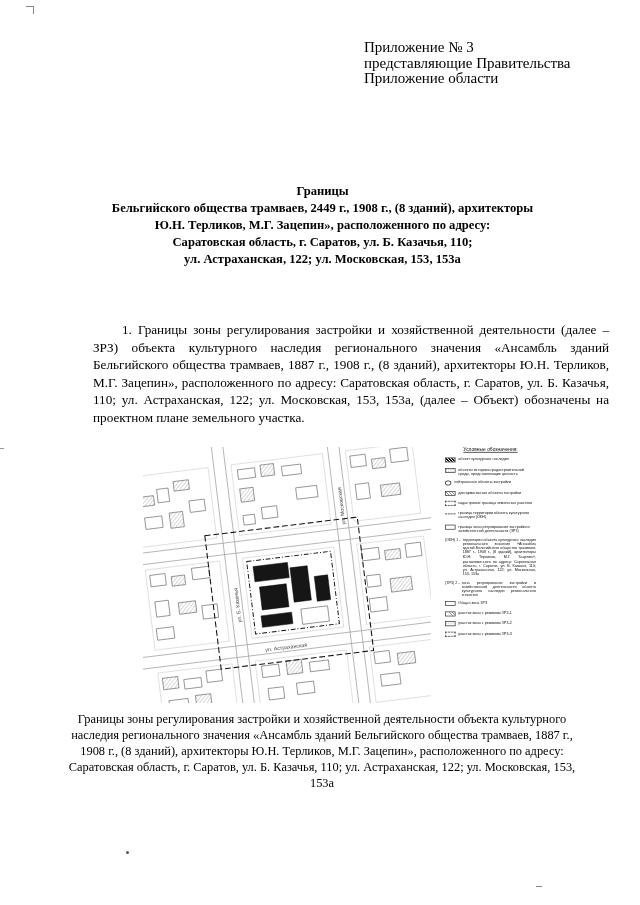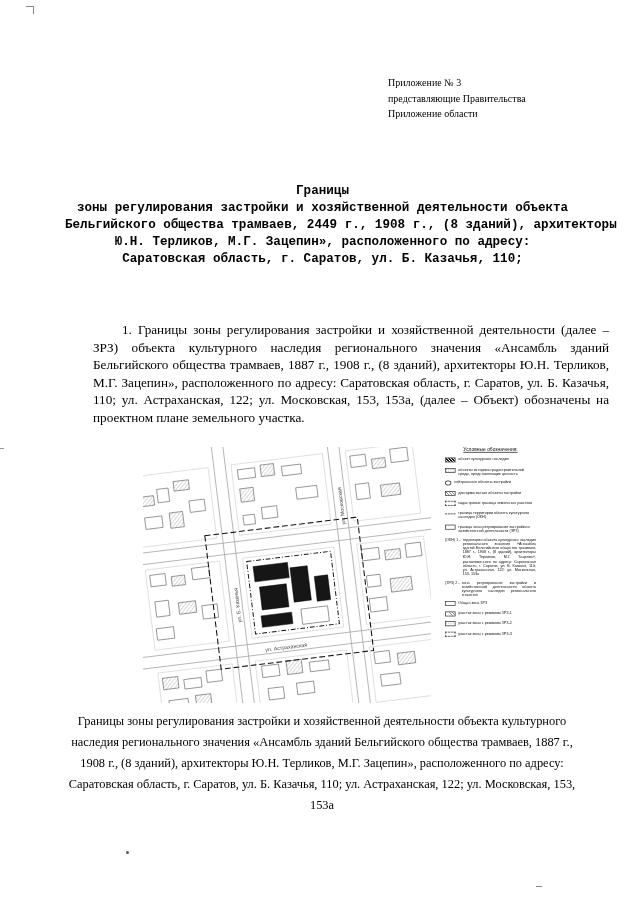--- a/index.html
+++ b/index.html
@@ -6,25 +6,25 @@
   body{width:640px;height:905px;font-family:"Liberation Serif",serif;color:#000;position:relative;overflow:hidden;}
   .page{position:absolute;inset:0;background:#fff;}
 
   
   .mark{position:absolute;background:#777;}
   .mark-corner{left:26px;top:6px;width:7px;height:7px;background:none;border-top:1px solid #888;border-right:1px solid #888;}
   .mark-dot-1{left:126px;top:851px;width:3px;height:3px;border-radius:50%;background:#555;}
   .mark-dot-2{left:536px;top:886px;width:6px;height:1px;background:#888;}
   .mark-tick{left:0px;top:448px;width:4px;height:1px;background:#999;}
 
-  .approval{position:absolute;left:388px;top:40px;font-size:10px;line-height:15.6px;margin-top:35px;}
+  .approval{position:absolute;left:364px;top:40px;font-size:15px;line-height:15.6px;}
   .approval-line{white-space:nowrap;}
 
   .title{position:absolute;left:65px;top:183px;width:515px;text-align:center;font-weight:bold;font-size:12.6px;line-height:17px;margin:0;}
-  .title-line{white-space:nowrap;font-family:Liberation Mono, monospace;}
+  .title-line{white-space:nowrap;}
 
   .body-par{position:absolute;left:93px;top:321px;width:516px;font-size:13.2px;line-height:17.6px;text-align:justify;text-indent:29px;margin:0;}
 
   .map-figure{position:absolute;left:143px;top:447px;width:400px;height:258px;margin:0;display:flex;}
   .map-svg{width:288px;height:256px;flex:0 0 auto;}
 
   .legend-wrap{width:100px;margin-left:14px;overflow:visible;}
   .legend{width:130px;transform:scale(0.7);transform-origin:0 0;font-family:"Liberation Sans",sans-serif;color:#111;}
   .legend-title{font-size:7px;text-align:center;text-decoration:underline;margin-bottom:7px;white-space:nowrap;}
   .legend-row{display:flex;align-items:flex-start;gap:4px;margin-bottom:6.5px;}
@@ -34,21 +34,21 @@
   .sym[data-sym="hatch"]{background:repeating-linear-gradient(45deg,#888 0 0.8px,transparent 0.8px 3.2px);}
   .sym[data-sym="dashed"]{border:0.9px dashed #222;}
   .sym[data-sym="circle"]{width:9px;height:7px;border-radius:50%;}
   .sym[data-sym="dashdot"]{border:none;border-top:1.4px dashed #111;height:0;margin-top:4px;}
   .legend-label{font-size:5.3px;line-height:6.2px;}
   .legend-notes{margin:4px 0 5px 0;}
   .legend-note{display:flex;gap:3px;margin-bottom:5px;}
   .note-key{flex:0 0 auto;font-size:5.3px;line-height:6.2px;white-space:nowrap;}
   .note-text{font-size:5.3px;line-height:6.2px;text-align:justify;}
 
-  .caption{position:absolute;left:68px;top:711px;width:508px;text-align:center;font-size:12.4px;line-height:21px;margin:0;}
+  .caption{position:absolute;left:68px;top:711px;width:508px;text-align:center;font-size:12.4px;line-height:16px;margin:0;}
 </style>
 </head>
 <body>
 
 <div class="page">
 
   <div class="mark mark-corner"></div>
   <div class="mark mark-dot-1"></div>
   <div class="mark mark-dot-2"></div>
   <div class="mark mark-tick"></div>
@@ -61,29 +61,29 @@
       <div class="approval-line">представляющие Правительства</div>
 
       <div class="approval-line">Приложение области</div>
 
     </header>
 
   <h1 class="title">
 
       <div class="title-line">Границы</div>
 
-      <div class="title-line">зоны регулирования застройки и хозяйственной деятельности объекта</div>
 
 
       <div class="title-line">Бельгийского общества трамваев, 2449 г., 1908 г., (8 зданий), архитекторы</div>
 
       <div class="title-line">Ю.Н. Терликов, М.Г. Зацепин», расположенного по адресу:</div>
 
       <div class="title-line">Саратовская область, г. Саратов, ул. Б. Казачья, 110;</div>
 
+      <div class="title-line">ул. Астраханская, 122; ул. Московская, 153, 153а</div>
     </h1>
 
   <p class="body-par">1. Границы зоны регулирования застройки и хозяйственной деятельности (далее – ЗРЗ) объекта культурного наследия регионального значения «Ансамбль зданий Бельгийского общества трамваев, 1887 г., 1908 г., (8 зданий), архитекторы Ю.Н. Терликов, М.Г. Зацепин», расположенного по адресу: Саратовская область, г. Саратов, ул. Б. Казачья, 110; ул. Астраханская, 122; ул. Московская, 153, 153а, (далее – Объект) обозначены на проектном плане земельного участка.</p>
 
   <figure class="map-figure">
 
     <svg class="map-svg" viewBox="0 0 300 258" xmlns="http://www.w3.org/2000/svg">
       <defs>
         <pattern id="hatch" patternUnits="userSpaceOnUse" width="3" height="3" patternTransform="rotate(45)">
           <line x1="0" y1="0" x2="0" y2="3" stroke="#888" stroke-width="0.7"></line>

